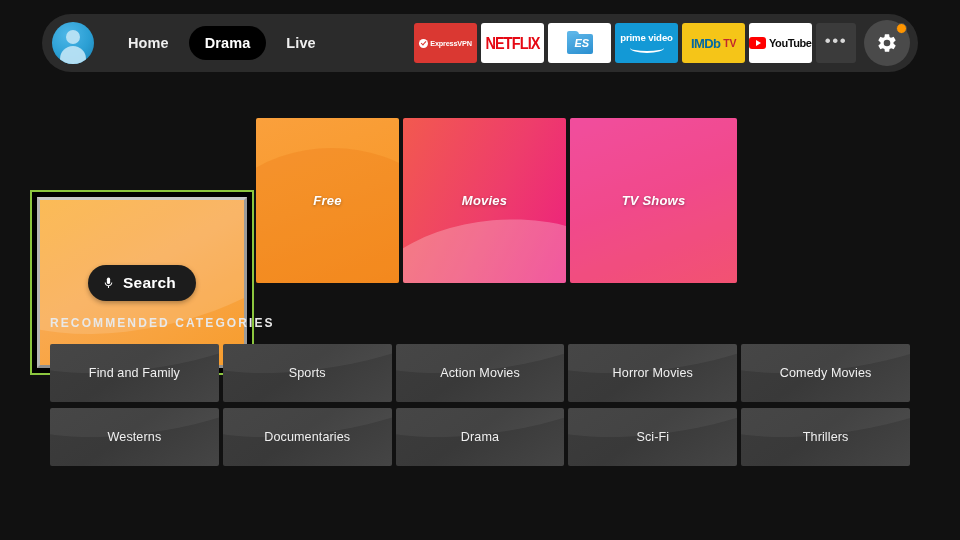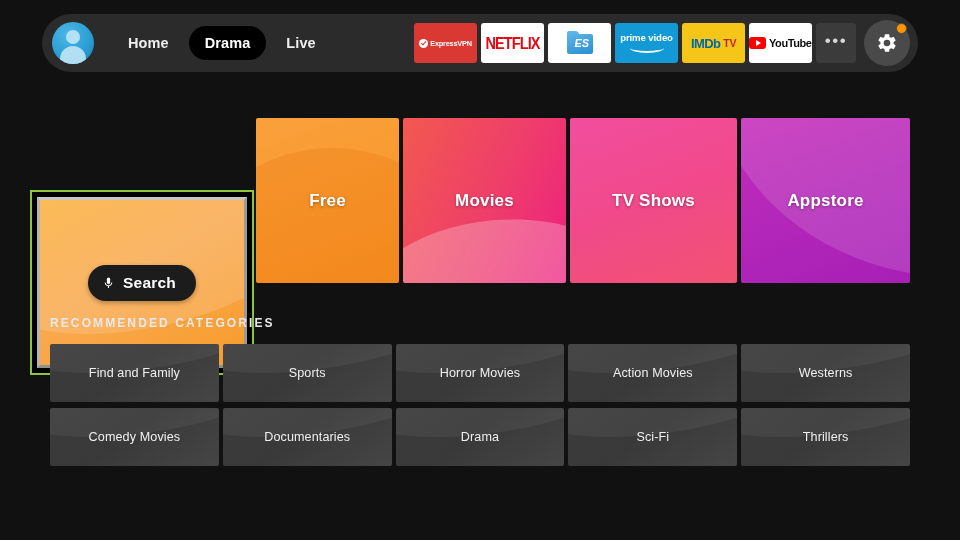--- a/index.html
+++ b/index.html
@@ -212,25 +212,26 @@
     height: 165px;
     display: flex;
     align-items: center;
     justify-content: center;
     overflow: hidden;
     border-radius: 2px;
   }
   .hero-label {
     position: relative;
     z-index: 3;
-    font-size: 17px;
+    font-size: 13px;
     font-weight: bold;
     color: #ffffff;
     text-shadow: 0 1px 3px rgba(0,0,0,0.35);
     letter-spacing: 0.2px;
+    font-style: italic;
   }
 
   
   .tile-search-outer {
     position: absolute;
     left: 30px; top: 95px;
     width: 224px; height: 185px;
     border: 2px solid #8cc63f;
     box-sizing: border-box;
     background: #000000;
@@ -468,56 +469,52 @@
   <div class="hero-tile tile-movies">
     <div class="wave"></div>
     <div class="hero-label">Movies</div>
   </div>
 
   <div class="hero-tile tile-tvshows">
     <div class="blob"></div>
     <div class="hero-label">TV Shows</div>
   </div>
 
-  <div class="hero-tile tile-appstore">
-    <div class="swoosh"></div>
-    <div class="hero-label">Appstore</div>
-  </div>
 
 </div>
 
 <div class="rec-heading">RECOMMENDED CATEGORIES</div>
 
 <div class="cat-grid">
   <div class="cat-tile">
     <div class="hl"></div>
     <div class="cat-label">Find and Family</div>
   </div>
   <div class="cat-tile">
     <div class="hl"></div>
     <div class="cat-label">Sports</div>
   </div>
   <div class="cat-tile">
     <div class="hl"></div>
+    <div class="cat-label">Action Movies</div>
+  </div>
+  <div class="cat-tile">
+    <div class="hl"></div>
     <div class="cat-label">Horror Movies</div>
   </div>
   <div class="cat-tile">
     <div class="hl"></div>
-    <div class="cat-label">Action Movies</div>
+    <div class="cat-label">Comedy Movies</div>
   </div>
   <div class="cat-tile">
     <div class="hl"></div>
     <div class="cat-label">Westerns</div>
   </div>
   <div class="cat-tile">
     <div class="hl"></div>
-    <div class="cat-label">Comedy Movies</div>
-  </div>
-  <div class="cat-tile">
-    <div class="hl"></div>
     <div class="cat-label">Documentaries</div>
   </div>
   <div class="cat-tile">
     <div class="hl"></div>
     <div class="cat-label">Drama</div>
   </div>
   <div class="cat-tile">
     <div class="hl"></div>
     <div class="cat-label">Sci-Fi</div>
   </div>

